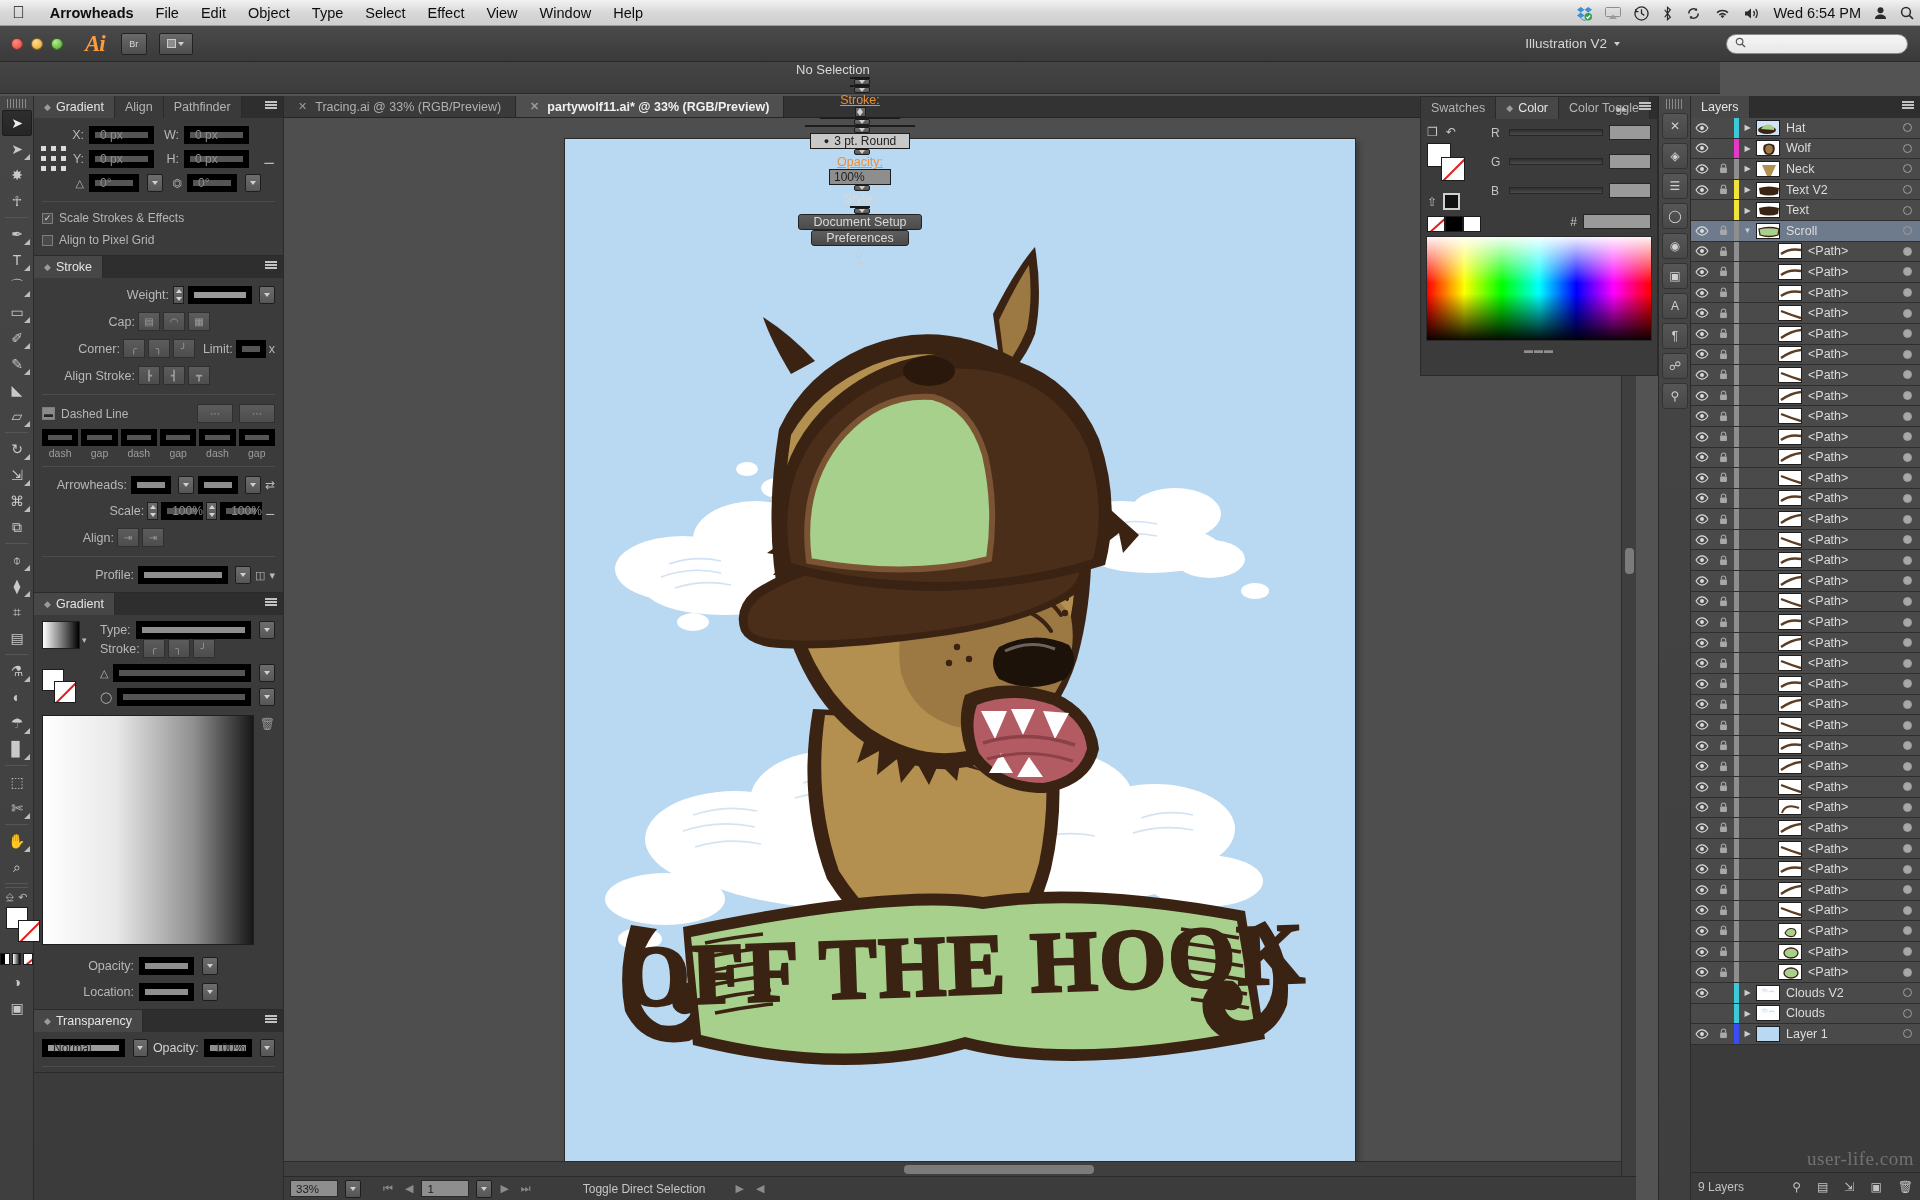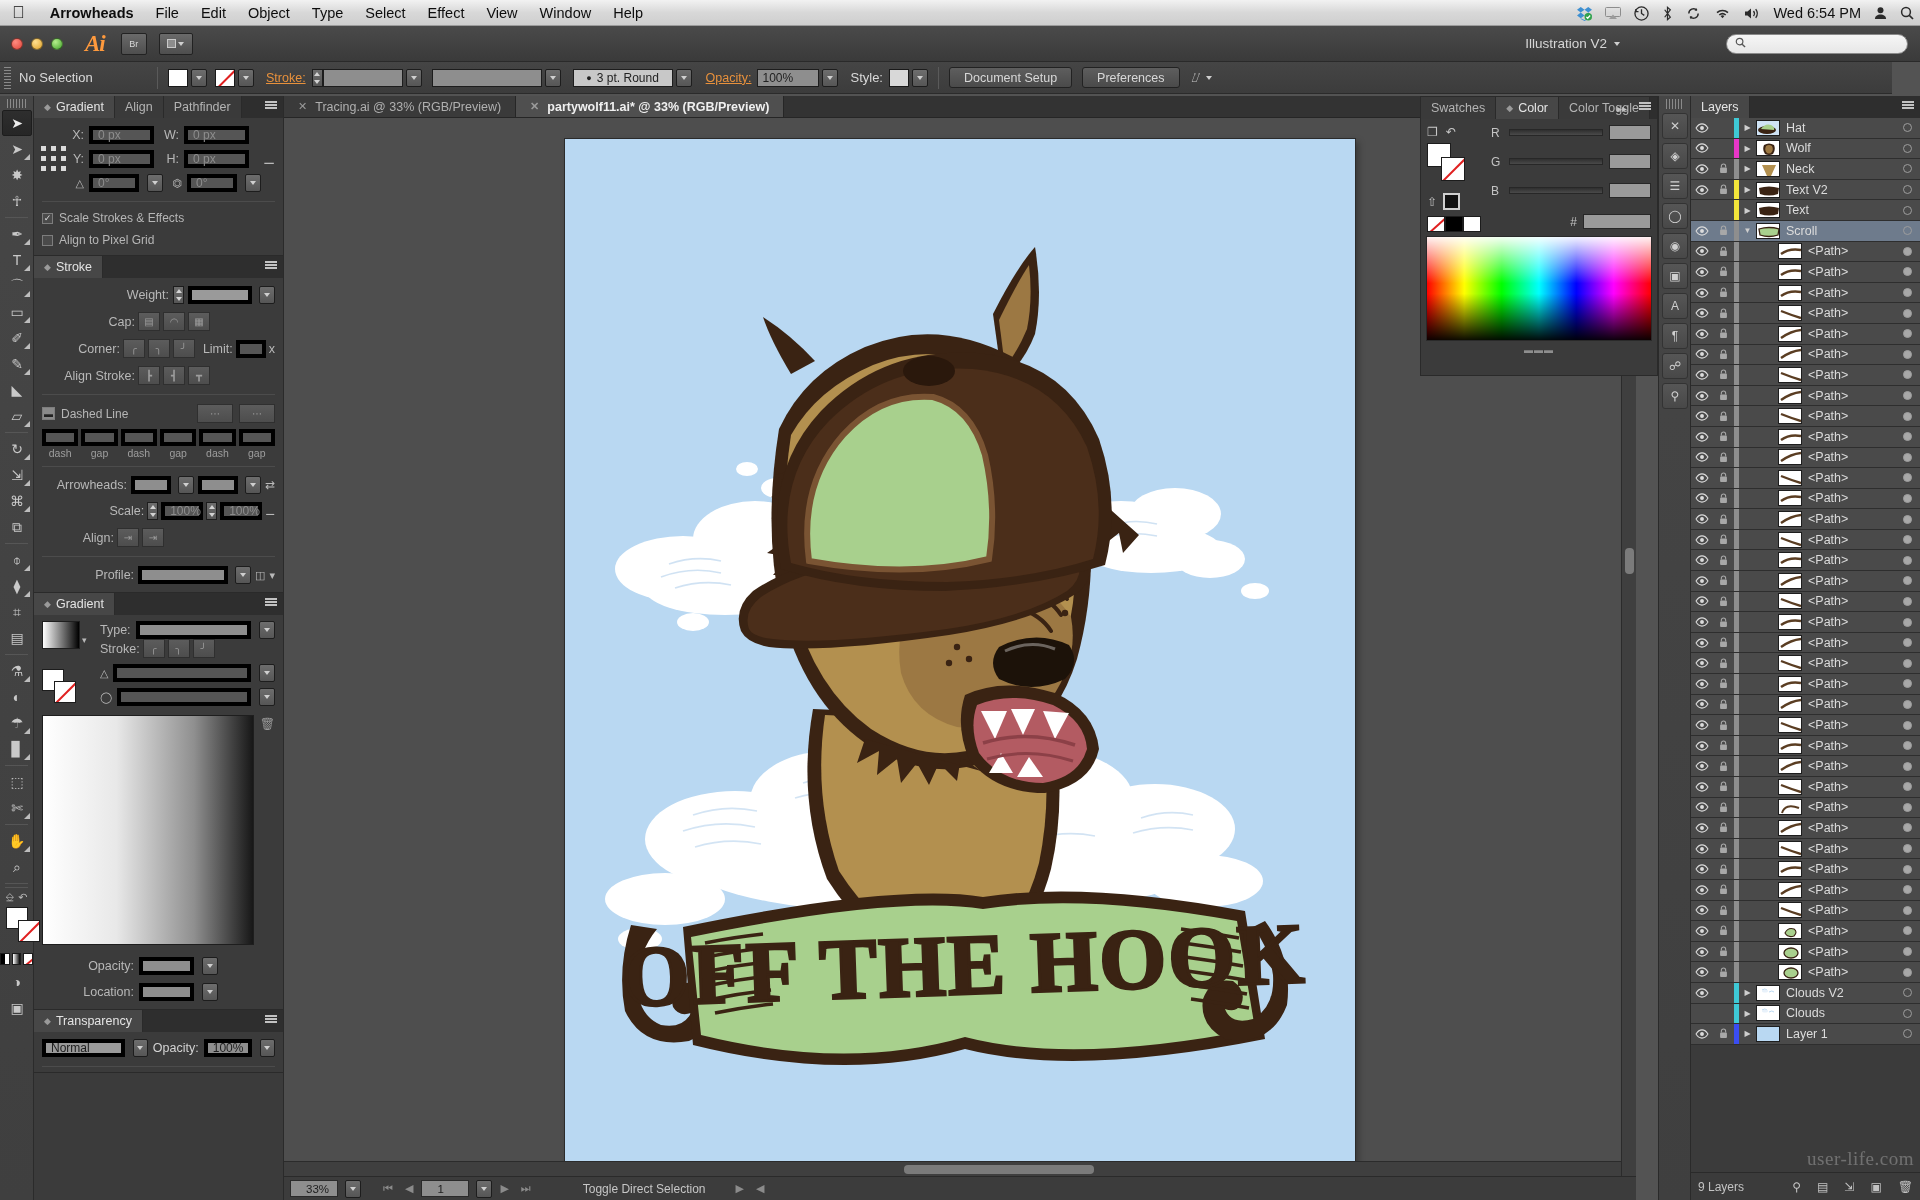--- a/index.html
+++ b/index.html
@@ -37,23 +37,23 @@
     background:linear-gradient(180deg,#6a6a6a,#4e4e4e);display:flex;align-items:center;justify-content:center;gap:2px;}
   .arr-sq{width:9px;height:9px;border:1px solid #c9c9c9;background:#8d8d8d;}
   .caret{width:0;height:0;border-left:3.5px solid transparent;border-right:3.5px solid transparent;
     border-top:4px solid #cfcfcf;}
   .ws-name{position:absolute;right:300px;color:#d6d6d6;font-size:13.5px;display:flex;align-items:center;gap:7px;}
   .srch{position:absolute;right:12px;width:182px;height:20px;border-radius:10px;
     background:linear-gradient(180deg,#f6f6f6,#e7e7e7);border:1px solid #8a8a8a;display:flex;align-items:center;padding:0 8px;gap:5px;}
   .srch .mag{font-size:11px;color:#555;}
 
   
-  .ctrlbar{position:absolute;top:62px;left:0;width:1892px;height:32px;
+  .ctrlbar{position:absolute;top:62px;left:0;width:1720px;height:32px;
     background:linear-gradient(180deg,#454545,#3c3c3c);border-bottom:1px solid #2b2b2b;
-    display:flex;align-items:center;z-index:35;font-size:12.5px;color:#d2d2d2;}
+    display:flex;align-items:center;z-index:35;font-size:12.5px;color:#d2d2d2;flex-direction:column;}
   .grip{width:7px;height:22px;margin:0 8px 0 4px;
     background:repeating-linear-gradient(180deg,#8a8a8a 0 1px,transparent 1px 3px);}
   .cb-label{color:#d9d9d9;font-size:13px;white-space:nowrap;}
   .cb-sep{width:1px;height:22px;background:#2c2c2c;border-right:1px solid #5a5a5a;margin:0 10px;}
   .sw-box{width:20px;height:18px;border:1px solid #191919;background:#fff;}
   .sw-none{width:20px;height:18px;border:1px solid #191919;background:#fff;position:relative;overflow:hidden;}
   .sw-none:after{content:'';position:absolute;left:-3px;top:8px;width:27px;height:2px;background:#e02020;transform:rotate(-45deg);}
   .dd{width:16px;height:18px;border:1px solid #1d1d1d;border-radius:2px;
     background:linear-gradient(180deg,#6d6d6d,#565656);display:flex;align-items:center;justify-content:center;margin-left:3px;}
   .lbl-orange{color:#e8913c;text-decoration:underline;font-size:12.5px;}
@@ -86,21 +86,21 @@
   .pnl{background:#3b3b3b;border-bottom:1px solid #2a2a2a;}
   .pnl-tabs{display:flex;align-items:flex-end;height:22px;background:#2e2e2e;position:relative;}
   .ptab{height:22px;padding:0 10px;display:flex;align-items:center;font-size:12.5px;color:#b4b4b4;
     background:#3a3a3a;border-right:1px solid #2a2a2a;}
   .ptab.act{background:#474747;color:#e4e4e4;}
   .ptab .dia{margin-right:5px;color:#9a9a9a;font-size:9px;}
   .pmenu{position:absolute;right:6px;top:5px;display:flex;flex-direction:column;gap:1.5px;}
   .pmenu i{display:block;width:12px;height:1.5px;background:#c2c2c2;}
   .prow{display:flex;align-items:center;padding:4px 8px;gap:6px;font-size:12px;color:#b6b6b6;}
   .plabel{color:#b8b8b8;font-size:12.5px;text-align:right;}
-  .pinput{height:18px;border:4px solid #000000;background:#555;color:#8d8d8d;font-size:12px;
+  .pinput{height:18px;border:6px solid #000000;background:#555;color:#8d8d8d;font-size:12px;
     display:flex;align-items:center;padding:0 5px;}
   .pinput.on{background:#8e8e8e;color:#1e1e1e;}
   .pbtn{width:22px;height:19px;border:1px solid #2f2f2f;background:linear-gradient(180deg,#5c5c5c,#4d4d4d);
     display:flex;align-items:center;justify-content:center;color:#9d9d9d;font-size:10px;}
   .chk{width:11px;height:11px;border:1px solid #7d7d7d;background:#4a4a4a;display:inline-flex;
     align-items:center;justify-content:center;font-size:9px;color:#ddd;}
   .psep{height:1px;background:#323232;border-bottom:1px solid #4c4c4c;margin:5px 8px;}
 
   
   .docarea{position:absolute;top:96px;left:284px;right:284px;bottom:0;background:#4e4e4e;z-index:10;}
@@ -108,21 +108,21 @@
   .dtab{display:flex;align-items:center;gap:8px;padding:0 14px;font-size:12.5px;color:#b0b0b0;
     background:#3a3a3a;border-right:1px solid #262626;}
   .dtab.act{background:#4f4f4f;color:#f0f0f0;font-weight:bold;}
   .dtab .x{font-size:11px;color:#9a9a9a;}
   .canvas{position:absolute;top:22px;left:0;right:0;bottom:24px;background:#4e4e4e;overflow:hidden;}
   .artboard{position:absolute;left:calc(50% - 395px);top:21px;width:790px;height:1043px;background:#b9d8f2;
     box-shadow:0 0 0 1px #2b2b2b, 3px 3px 7px rgba(0,0,0,.35);}
   .statusbar{position:absolute;bottom:0;left:0;right:0;height:24px;background:#3c3c3c;border-top:1px solid #2a2a2a;
     display:flex;align-items:center;gap:4px;padding:0 6px;font-size:12px;color:#c6c6c6;}
   .sb-fld{height:17px;background:#8e8e8e;border:1px solid #2a2a2a;color:#1d1d1d;font-size:11.5px;
-    display:flex;align-items:center;padding:0 15px;}
+    display:flex;align-items:center;padding:0 5px;}
   .sb-nav{color:#8b8b8b;font-size:11px;padding:0 4px;}
   .vscroll{position:absolute;right:0;top:22px;bottom:24px;width:15px;background:#3f3f3f;border-left:1px solid #2b2b2b;}
   .vthumb{position:absolute;left:3px;width:9px;top:430px;height:26px;background:#7b7b7b;border-radius:4px;}
   .hscroll{position:absolute;left:0;right:15px;bottom:24px;height:15px;background:#3f3f3f;border-top:1px solid #2b2b2b;}
   .hthumb{position:absolute;top:3px;height:9px;left:620px;width:190px;background:#7b7b7b;border-radius:4px;}
 
   
   .rdock{position:absolute;top:96px;right:0;width:230px;bottom:0;background:#3b3b3b;
     border-left:1px solid #2a2a2a;z-index:28;}
   .icondock{position:absolute;top:96px;right:230px;width:32px;bottom:0;

